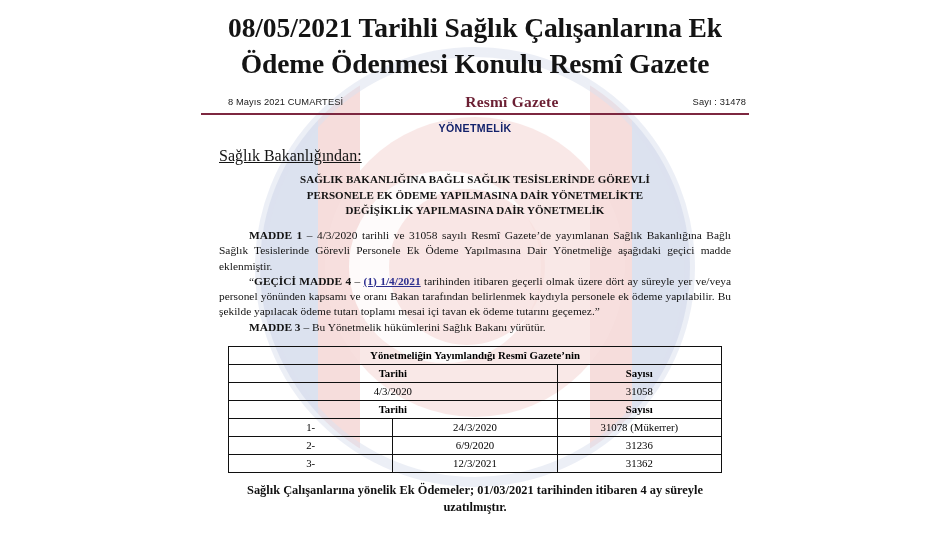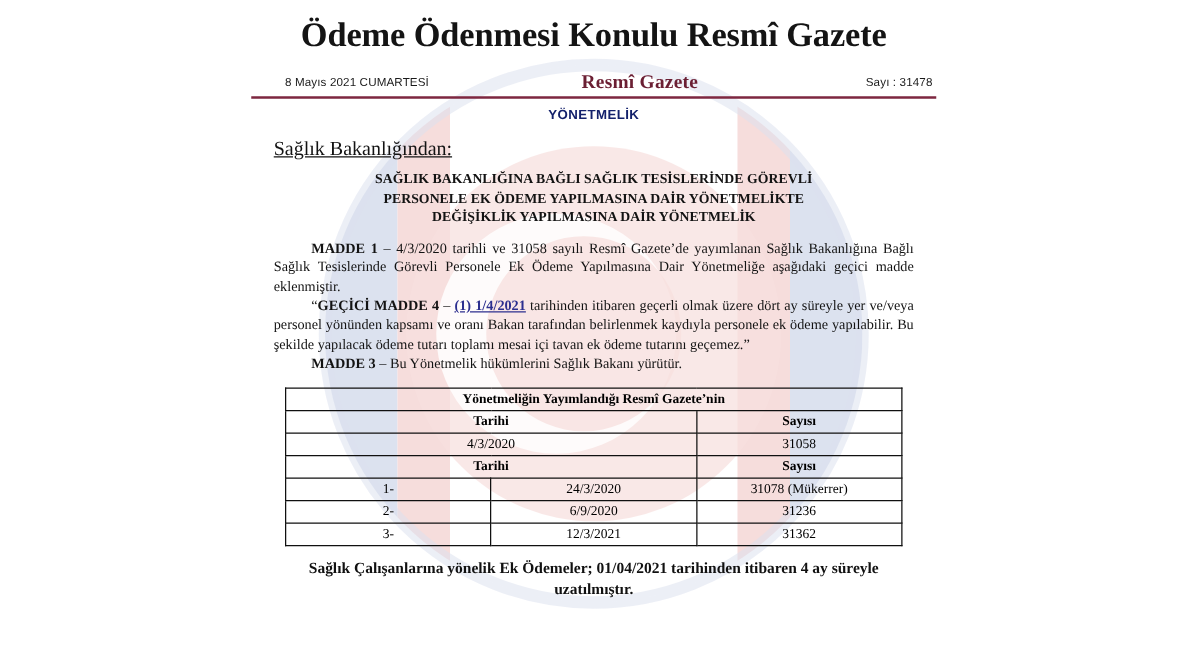--- a/index.html
+++ b/index.html
@@ -200,20 +200,21 @@
     <circle cx="280" cy="267" r="150" fill="#d6483f" opacity="0.75"></circle>
     <circle cx="250" cy="267" r="96" fill="#ffffff" opacity="0.85"></circle>
     <circle cx="272" cy="267" r="78" fill="#d6483f" opacity="0.8"></circle>
   </g>
   <circle cx="280" cy="267" r="215" fill="none" stroke="#2e4f9e" stroke-width="10" opacity="0.55"></circle>
 </svg>
 
 <div id="page">
 
   <div class="headline">
+    <span class="l1">08/05/2021 Tarihli Sağlık Çalışanlarına Ek</span>
     <span class="l2">Ödeme Ödenmesi Konulu Resmî Gazete</span>
   </div>
 
   <div class="gazette">
     <div class="masthead">
       <div class="date">8 Mayıs 2021 CUMARTESİ</div>
       <div class="rg-title">Resmî Gazete</div>
       <div class="issue">Sayı : 31478</div>
     </div>
     <div class="rule"></div>
@@ -267,18 +268,18 @@
       </tr>
       <tr>
         <td class="num-col">3-</td>
         <td>12/3/2021</td>
         <td>31362</td>
       </tr>
     </tbody>
   </table>
 
   <div class="statement">
-    <span class="blk">Sağlık Çalışanlarına yönelik Ek Ödemeler; 01/04/2021 tarihinden itibaren 4 ay süreyle</span>
+    <span class="blk">Sağlık Çalışanlarına yönelik Ek Ödemeler; 01/03/2021 tarihinden itibaren 4 ay süreyle</span>
     <span class="blk">uzatılmıştır.</span>
 
   </div>
 
 </div>
 
 </body></html>

